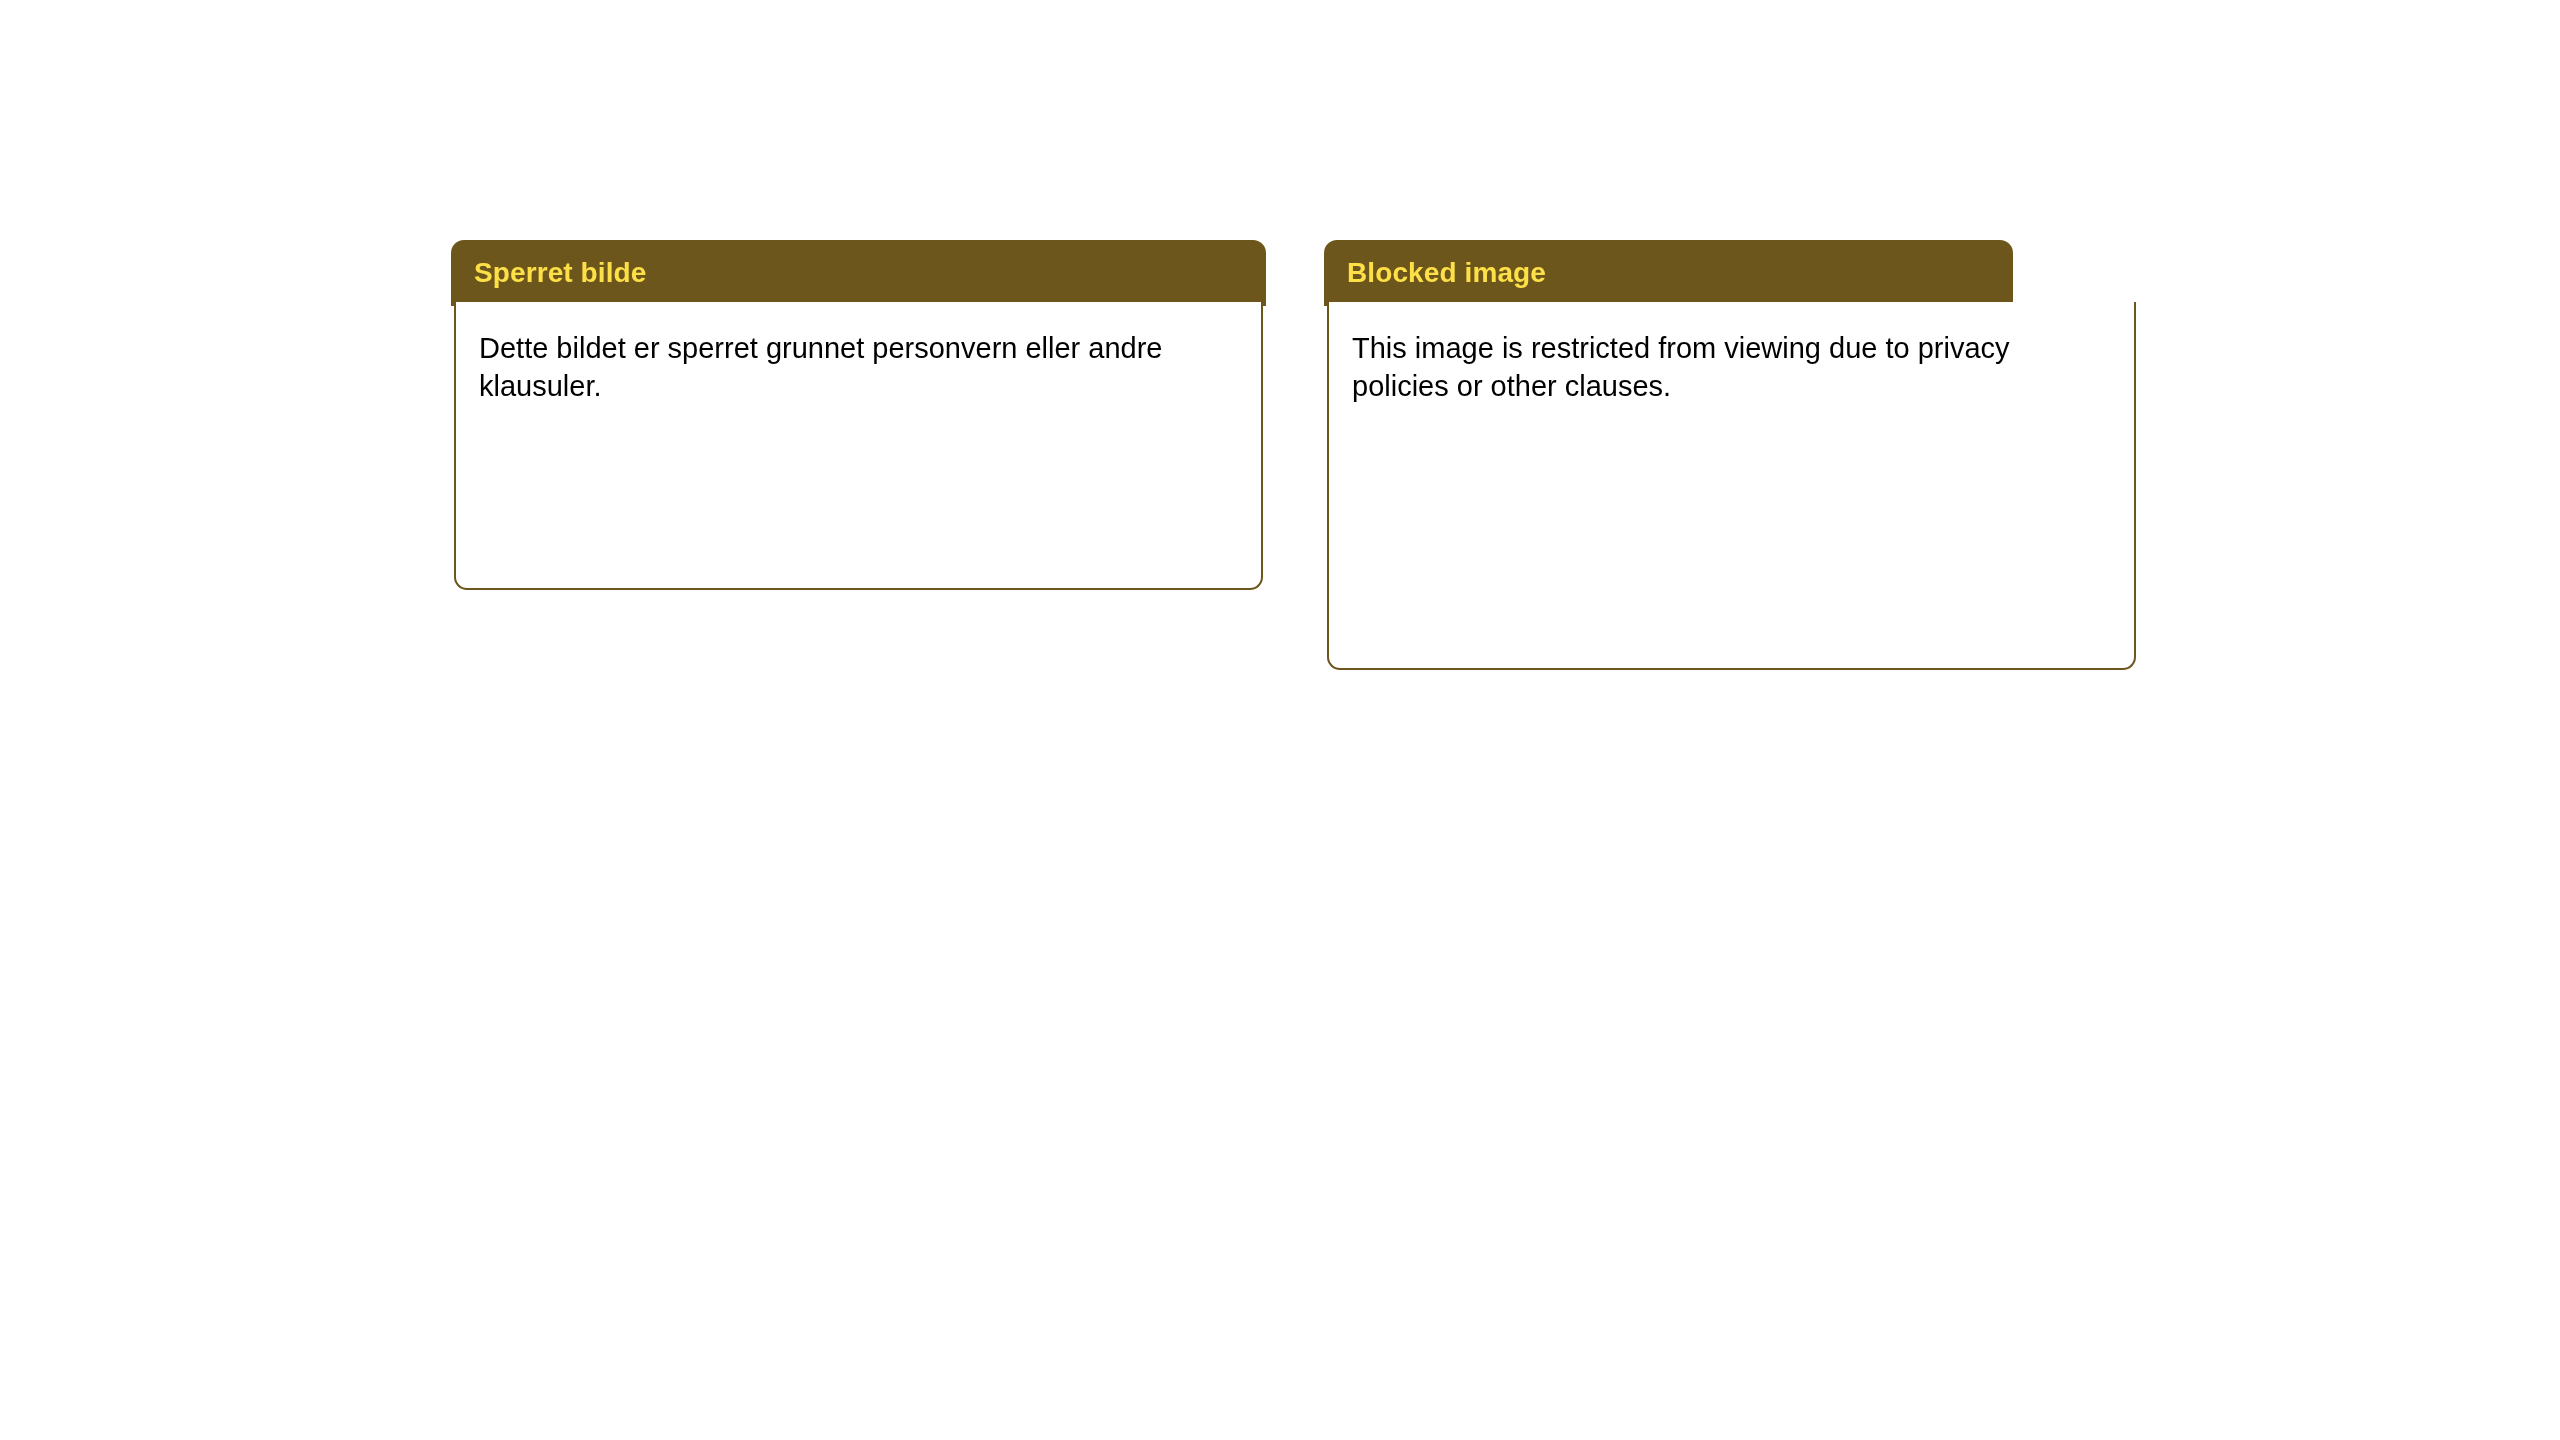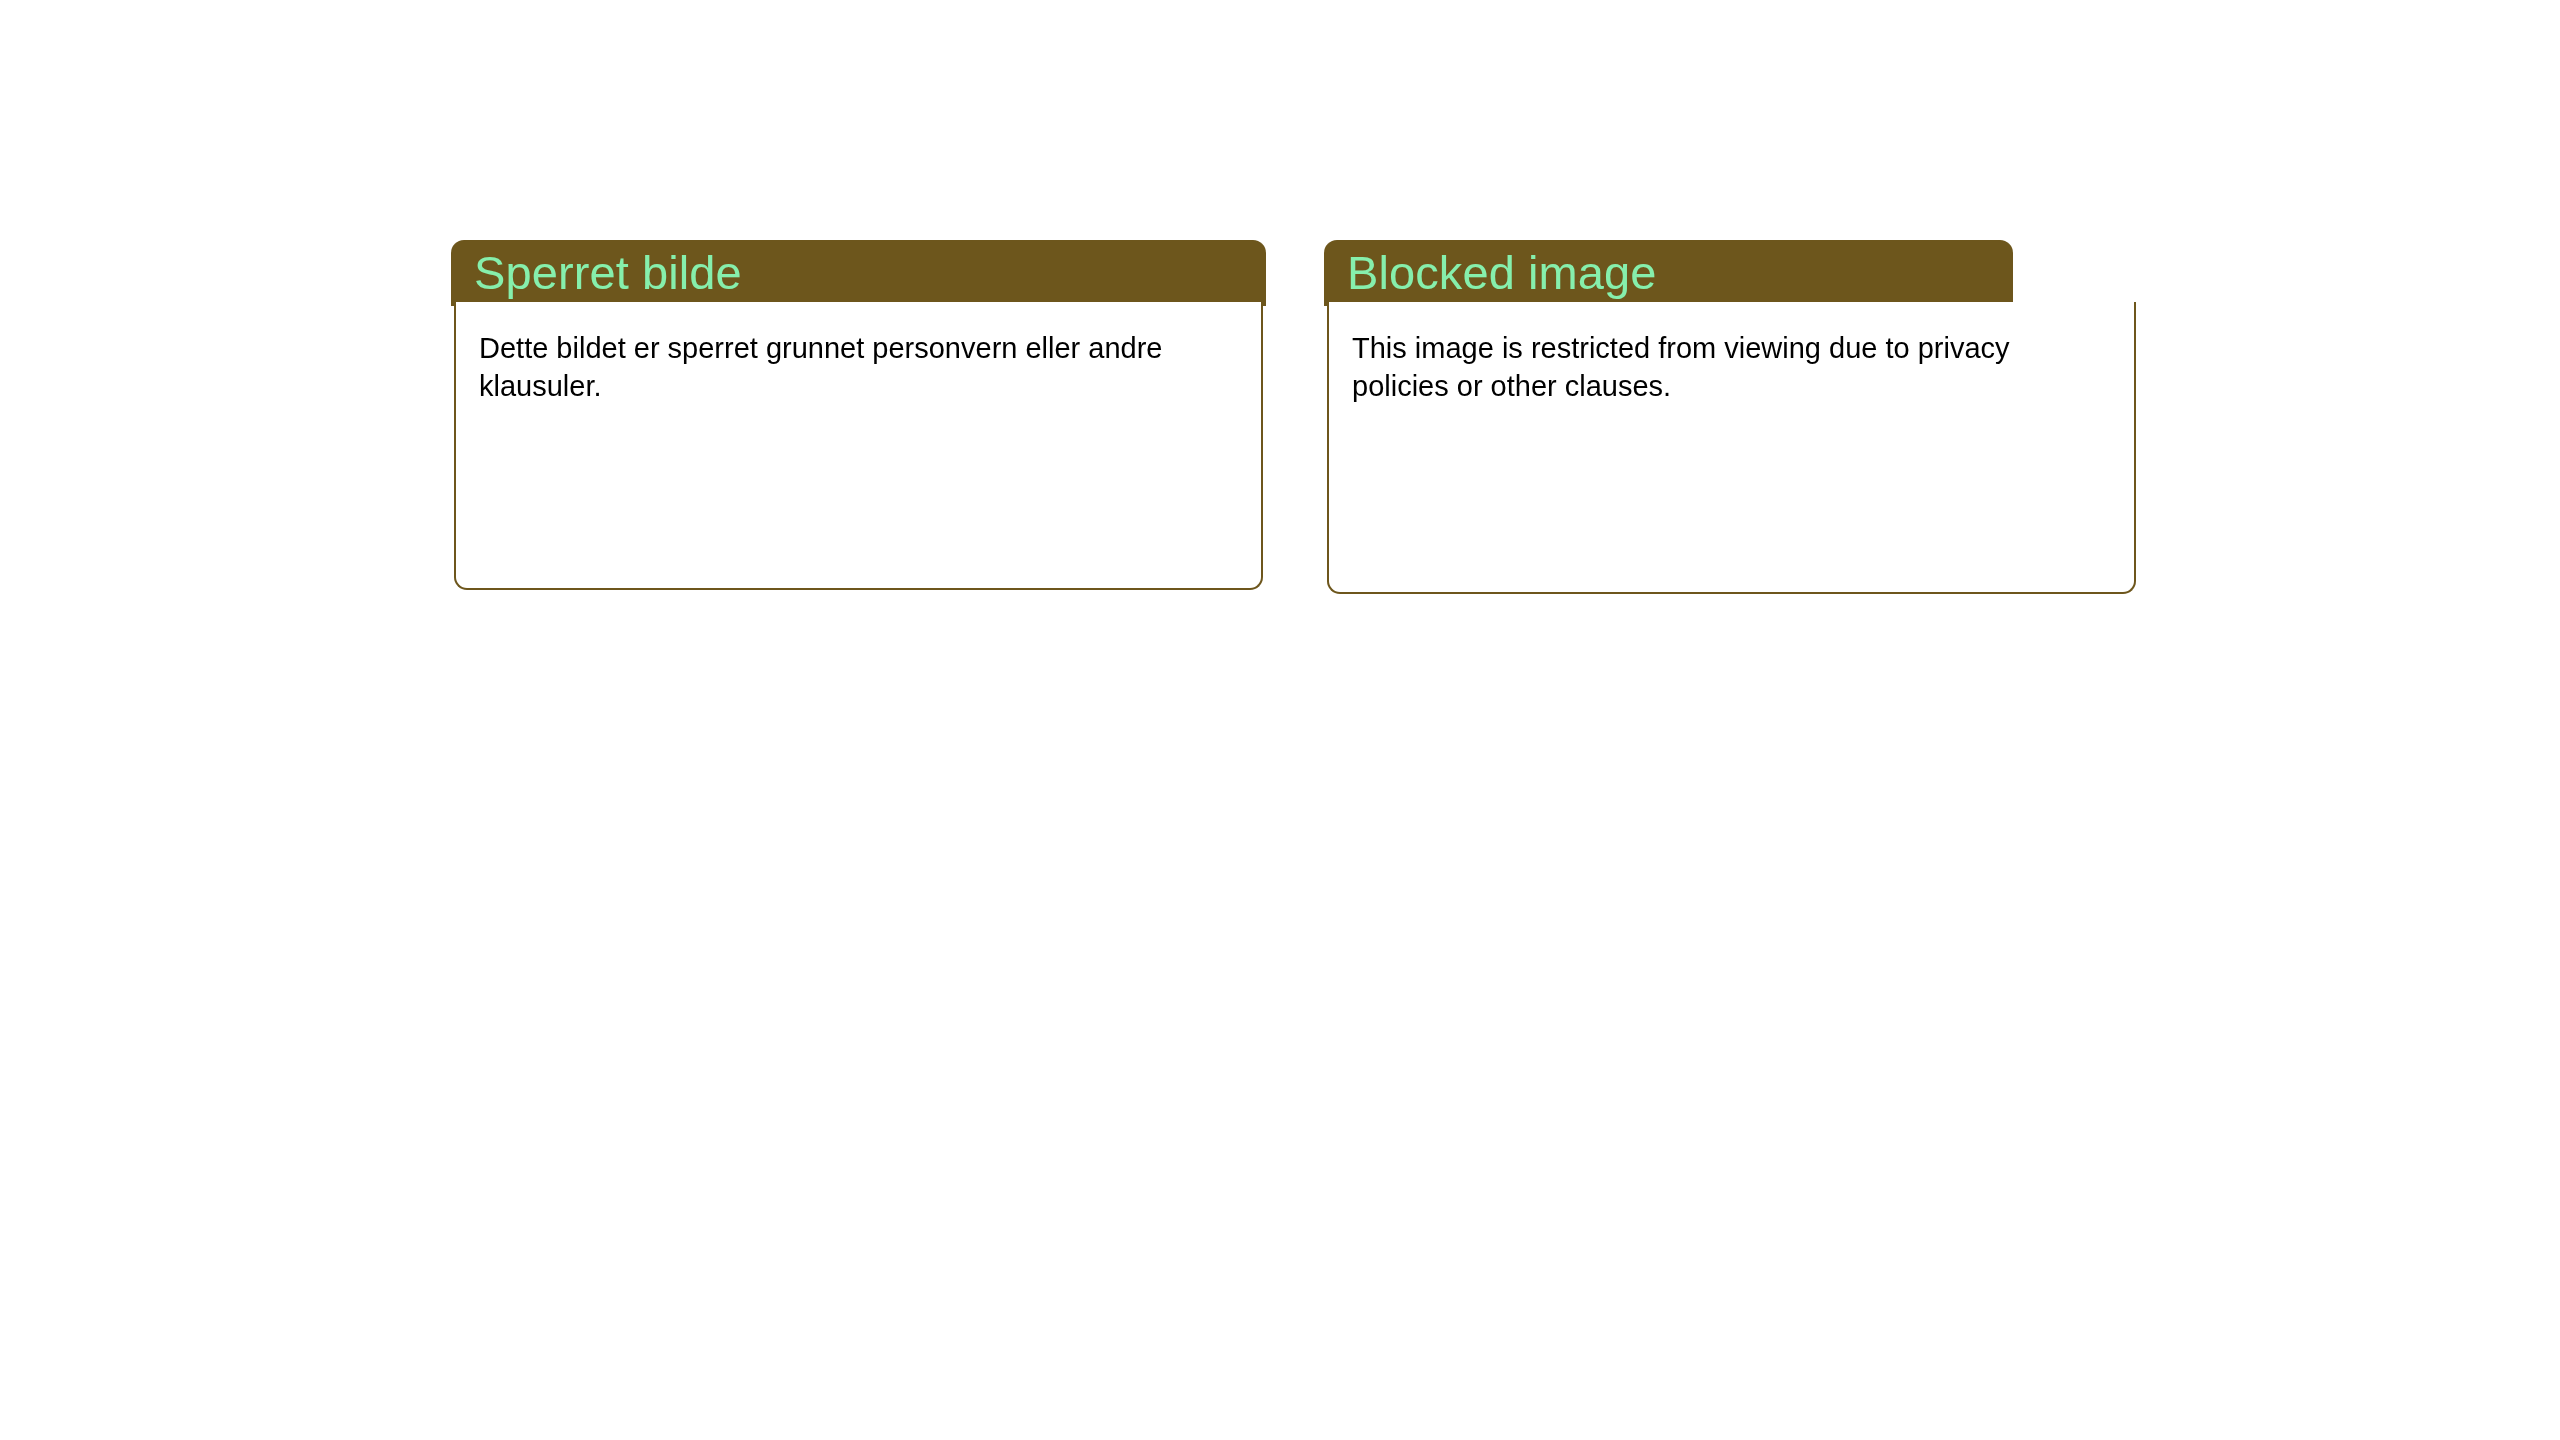--- a/index.html
+++ b/index.html
@@ -36,24 +36,24 @@
     background: #6d561c;
     border-top-left-radius: 13px;
     border-top-right-radius: 13px;
     height: 66px;
     display: flex;
     align-items: center;
     padding-left: 23px;
   }
 
   .panel-header-title {
-    color: #86efac;
-    font-size: 47px;
+    color: #fde047;
+    font-size: 28px;
     line-height: 40px;
-    font-weight: normal;
+    font-weight: bold;
     letter-spacing: 0.1px;
     white-space: nowrap;
   }
 
   .panel-body {
     position: absolute;
     top: 62px;
     box-sizing: border-box;
     background: #ffffff;
     border: 2px solid #6d561c;
@@ -97,21 +97,21 @@
     top: 240px;
     width: 815px;
     height: 350px;
   }
   #panel-blocked-en .panel-header {
     width: 689px;
   }
   #panel-blocked-en .panel-body {
     left: 3px;
     width: 809px;
-    height: 292px;
+    height: 368px;
   }
 </style>
 </head>
 <body>
 
 <div id="panels-area">
 
   <section class="notice-panel" id="panel-blocked-no">
     <div class="panel-header">
       <h2 class="panel-header-title">Sperret bilde</h2>

